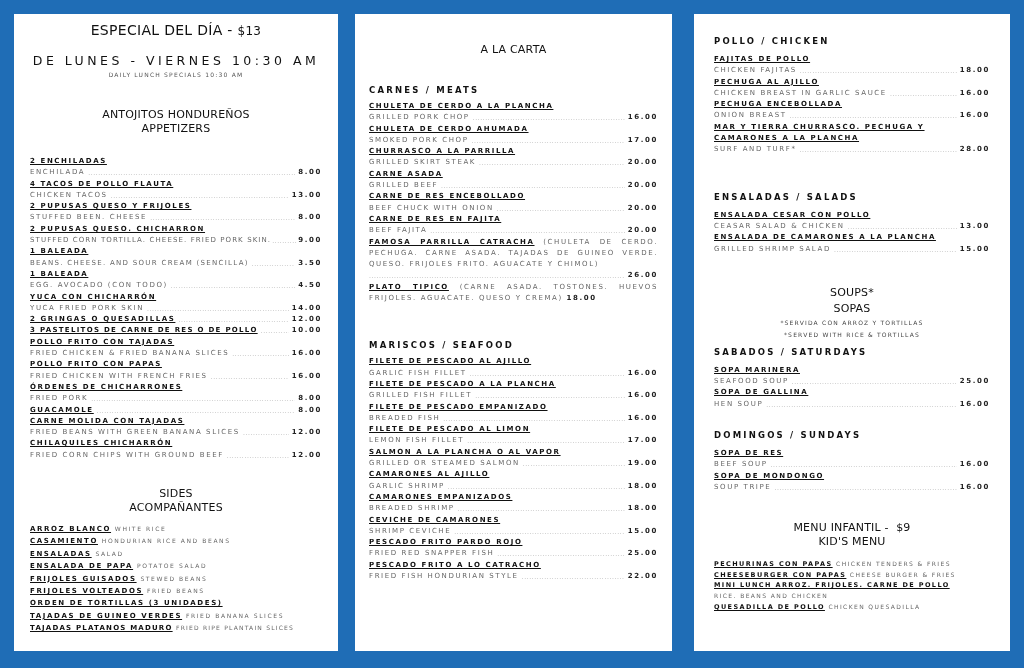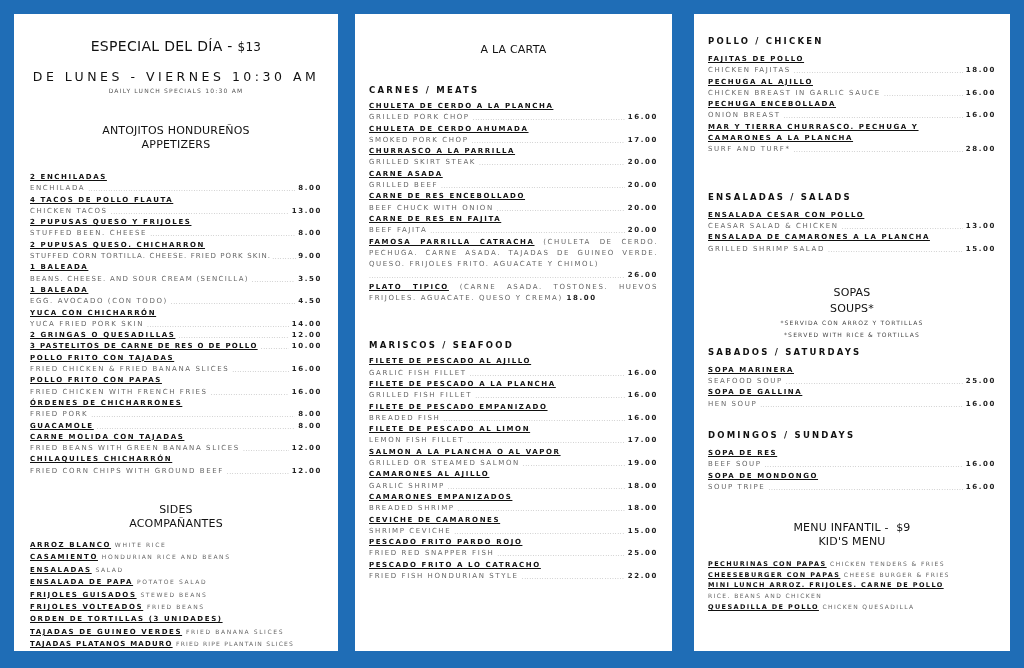--- a/index.html
+++ b/index.html
@@ -3,24 +3,24 @@
 <meta charset="utf-8">
 <style>
   html, body { margin:0; padding:0; }
   body {
     width:1024px; height:668px; background:#1f6db6; position:relative; overflow:hidden;
     font-family: "DejaVu Sans", sans-serif; color:#111;
   }
   .panel { position:absolute; top:14px; height:637px; background:#fff; box-sizing:border-box; }
   #p1 { left:14px; width:324px; padding:0 16px; }
   #p2 { left:355px; width:317px; padding:0 14px; }
-  #p3 { left:694px; width:316px; padding:0 14px; }
+  #p3 { left:694px; width:316px; padding:0 20px; }
 
   .disp { font-family:"DejaVu Sans", sans-serif; text-align:center; color:#111; }
-  .sp-title { font-size:14px; margin-top:24px; letter-spacing:0.3px; }
+  .sp-title { font-size:14px; margin-top:8px; letter-spacing:0.3px; }
   .sp-title .price { font-size:12px; }
   .sp-sub { font-size:12.5px; letter-spacing:3.5px; margin-top:15px; }
   .sp-note { font-size:6px; letter-spacing:1.2px; color:#555; margin-top:3px; }
   .sec-title { font-size:11px; line-height:14px; letter-spacing:0.2px; }
 
   .cat { font-size:8.5px; font-weight:bold; letter-spacing:2.2px; color:#111; }
   .item { font-size:7px; letter-spacing:1.6px; line-height:11.3px; }
   .es { font-weight:bold; color:#111;text-decoration:underline; }
   .en { color:#666; }
   .row { display:flex; white-space:nowrap; }
@@ -393,22 +393,22 @@
         <div class="es">ENSALADA DE CAMARONES A LA PLANCHA</div>
         <div class="row">
           <span class="en">GRILLED SHRIMP SALAD</span>
           <span class="dots"></span>
           <span class="pr">15.00</span>
         </div>
       </div>
   </div>
 
   <div style="height:30px"></div>
+  <div class="disp sec-title" style="line-height:16px">SOUPS*</div>
   <div class="disp sec-title" style="line-height:16px">SOPAS</div>
-  <div class="disp sec-title" style="line-height:16px">SOUPS*</div>
   <div class="note">*SERVIDA CON ARROZ Y TORTILLAS</div>
   <div class="note">*SERVED WITH RICE &amp; TORTILLAS</div>
   <div style="height:6px"></div>
   <div class="cat">SABADOS / SATURDAYS</div>
   <div style="height:8px"></div>
   <div>
     <div class="item">
         <div class="es">SOPA MARINERA</div>
         <div class="row">
           <span class="en">SEAFOOD SOUP</span>

